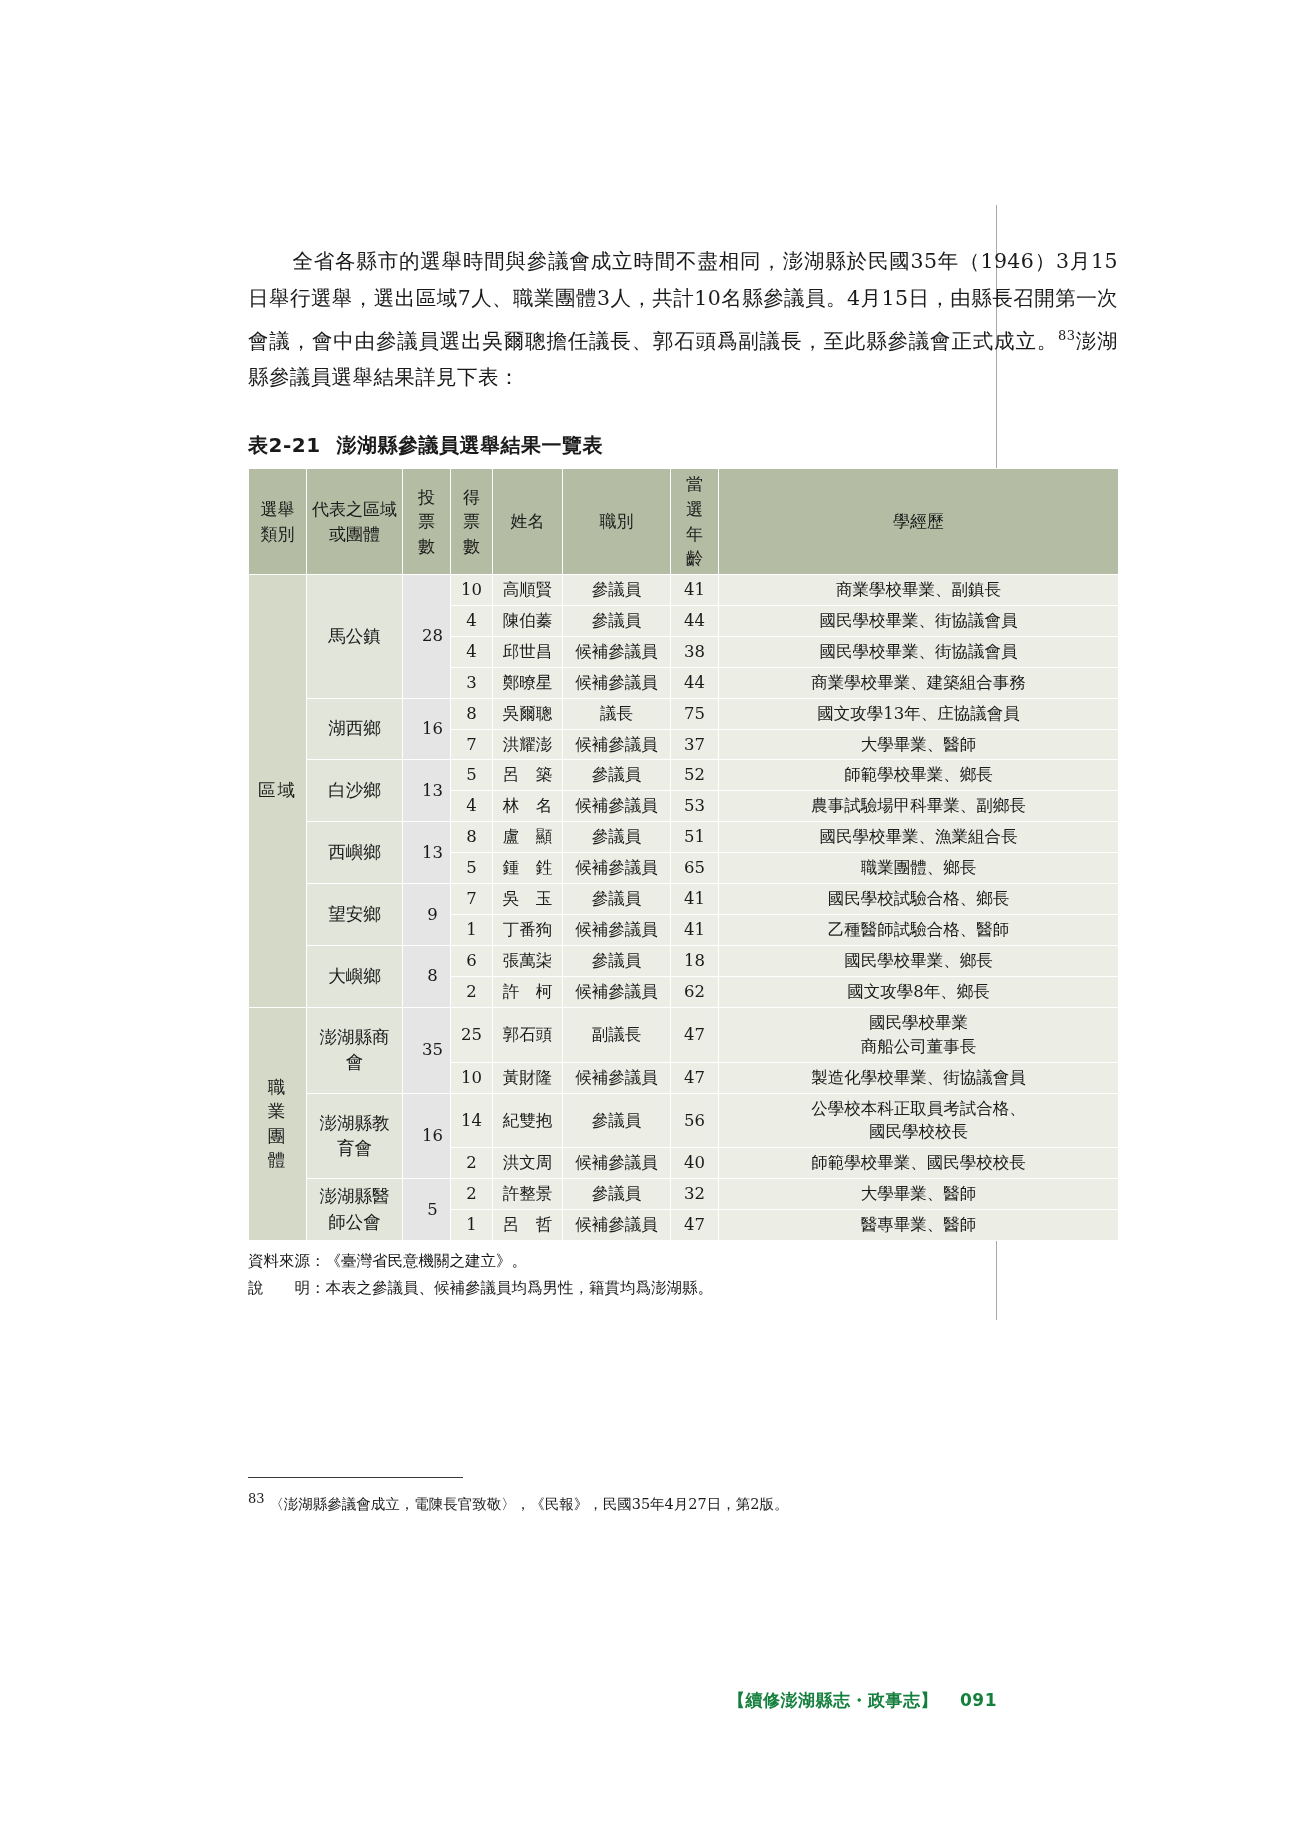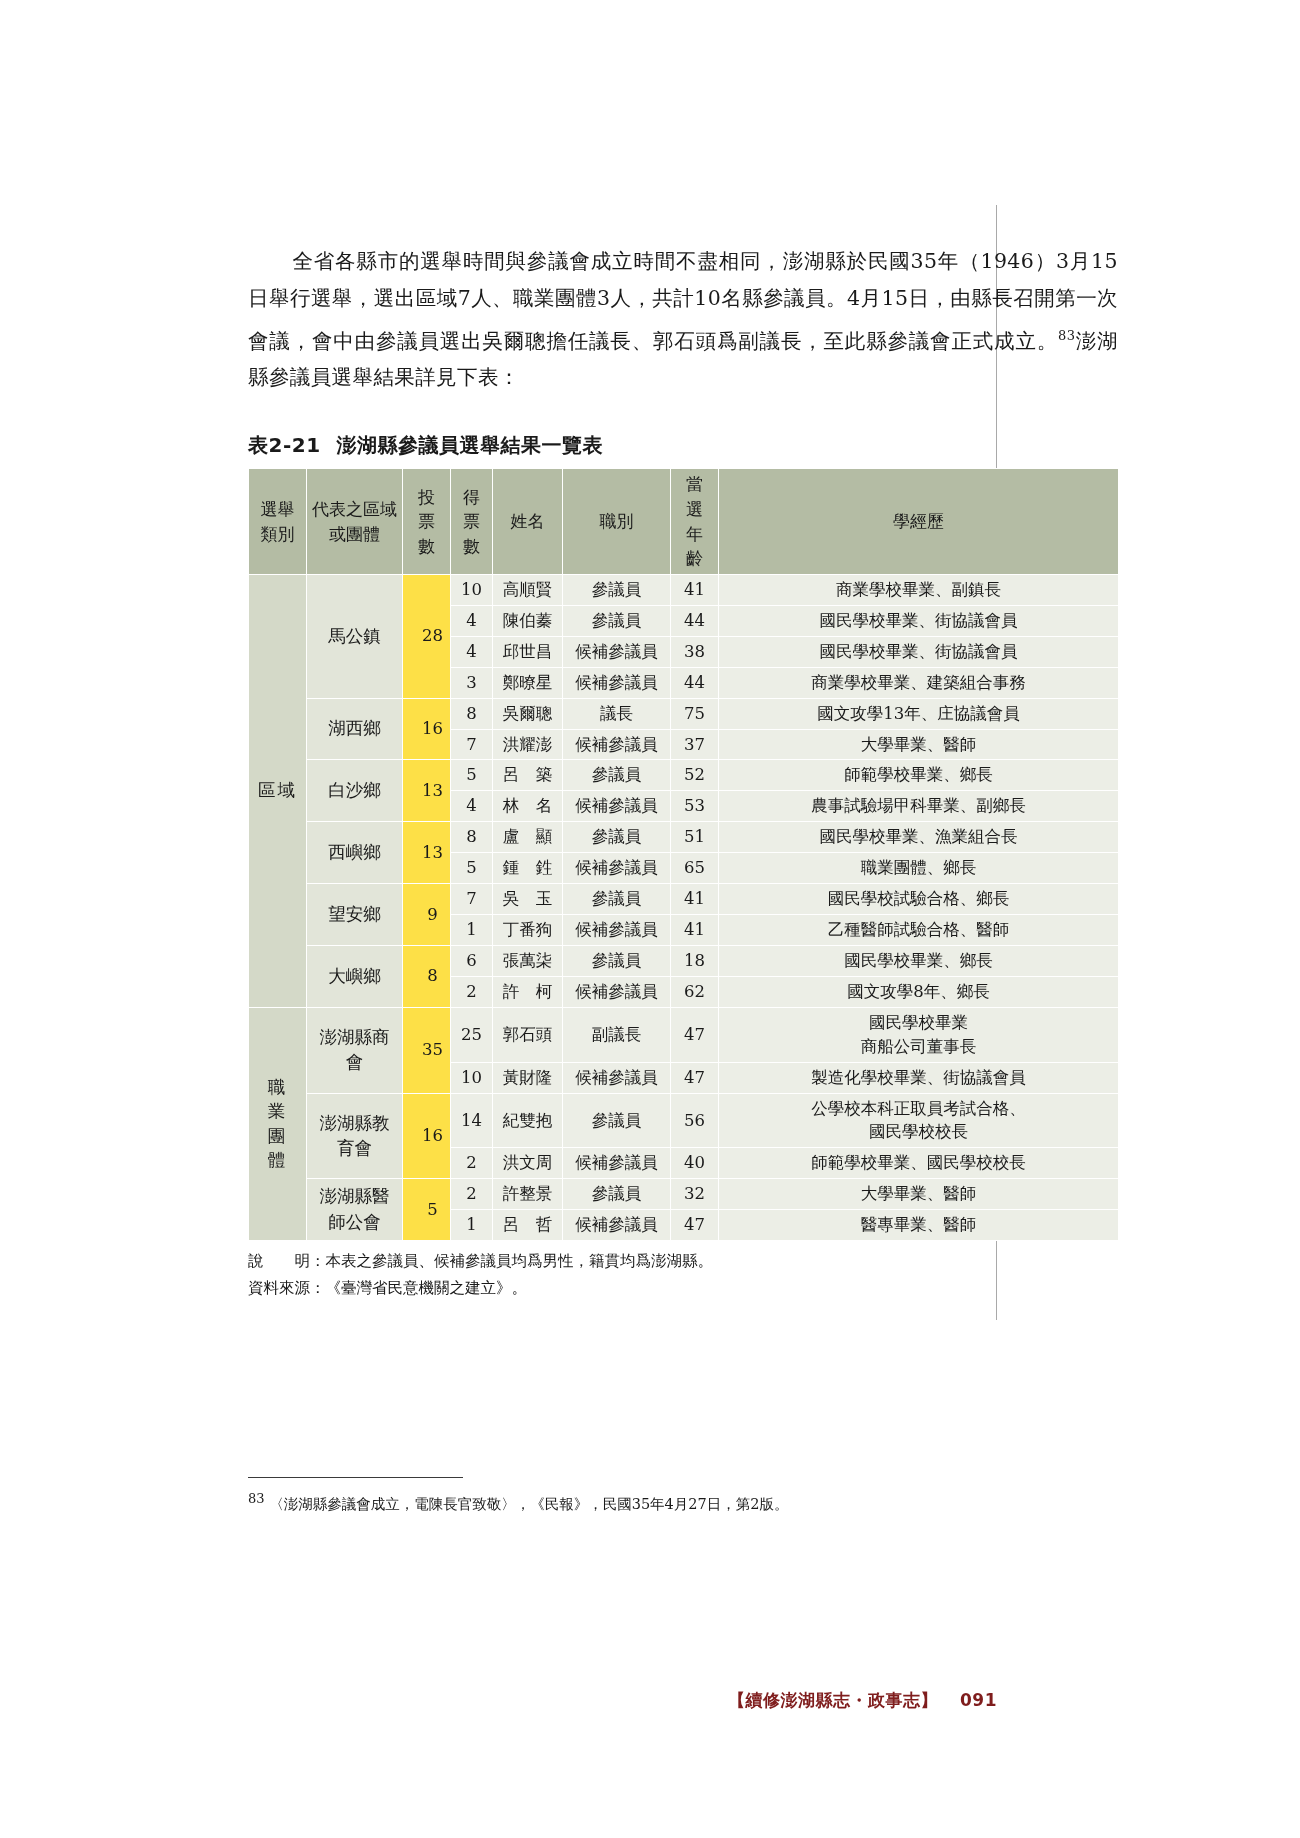--- a/index.html
+++ b/index.html
@@ -69,21 +69,21 @@
   }
   thead td {
     background: #b4bca4;
     font-size: 17px;
     padding: 9px 4px;
     color: #1a1a1a;
   }
   tbody td { background: #eceee6; }
   tbody td.cat { background: #d4d9c8; font-size: 17.5px; letter-spacing: 2px; }
   tbody td.region { background: #e2e5d9; font-size: 17.5px; }
-  tbody td.votes-total { background: #fde047; padding-left: 17px; }
+  tbody td.votes-total { background: #e5e5e5; padding-left: 17px; }
   td.left { text-align: left; padding-left: 9px; }
   td.name { letter-spacing: 0px; }
   td.exp { text-align: left; padding-left: 10px; font-size: 16.5px; }
   .two-line { line-height: 1.5; }
 
   .notes {
     margin-top: 7px;
     font-size: 15.5px;
     line-height: 1.7;
     font-family: "DejaVu Serif", "Liberation Serif", serif;
@@ -108,21 +108,21 @@
   .footnote sup { font-size: 13px; }
 
   .footer {
     position: absolute;
     right: 155px;
     bottom: 126px;
     font-size: 17px;
     font-weight: bold;
     font-family: "DejaVu Sans", "Liberation Sans", sans-serif;
     letter-spacing: 0.5px;
-    color: #7f1d1d;
+    color: #15803d;
     white-space: nowrap;
   }
   .footer .pageno { margin-left: 22px; }
 </style>
 </head>
 <body>
 
 <div class="page">
 
   <div class="right-rule"></div>
@@ -337,22 +337,22 @@
           <td class="name">呂　哲</td>
           <td>候補參議員</td>
           <td>47</td>
           <td class="exp">醫專畢業、醫師</td>
         </tr>
 
       </tbody>
     </table>
 
     <div class="notes">
+      <div><span>資料來源：</span><span>《臺灣省民意機關之建立》。</span></div>
       <div><span>說　　明：</span><span>本表之參議員、候補參議員均爲男性，籍貫均爲澎湖縣。</span></div>
-      <div><span>資料來源：</span><span>《臺灣省民意機關之建立》。</span></div>
     </div>
 
   </div>
 
   <div class="footnote-rule"></div>
   <div class="footnote">
     <sup>83</sup>
     <span>〈澎湖縣參議會成立，電陳長官致敬〉，《民報》，民國35年4月27日，第2版。</span>
   </div>
 

